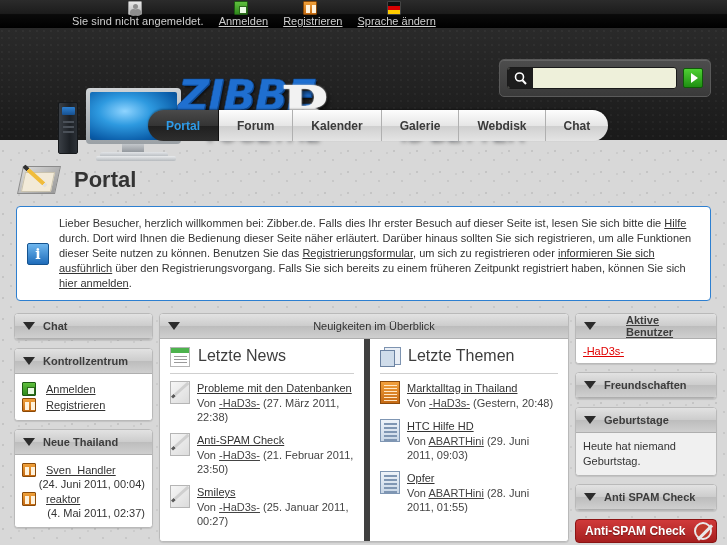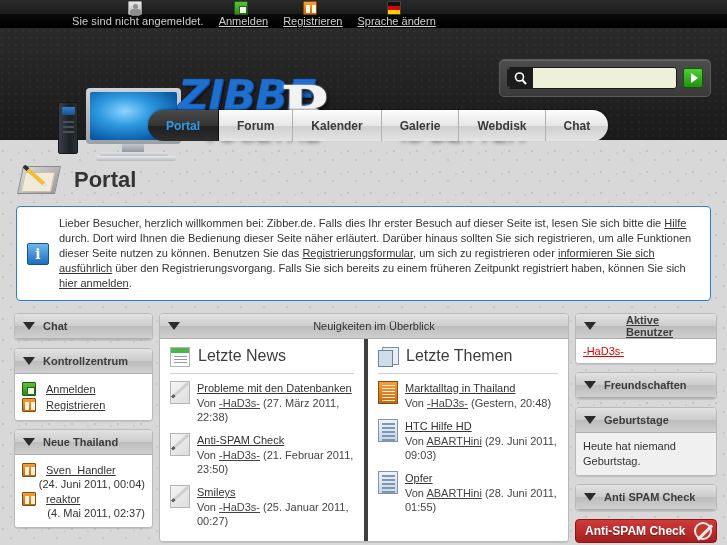--- a/index.html
+++ b/index.html
@@ -180,21 +180,21 @@
   .user-line { margin-bottom:2px; }
   .user-line a { color:#333; text-decoration:underline; }
   .user-date { display:block; text-align:right; color:#333; font-size:11px; margin-top:-1px; }
 
   .active-user { color:#e00000; text-decoration:underline; font-size:11px; }
   .plain-text { font-size:11px; color:#333; line-height:15px; }
 
   
   .news-cols { display:flex; }
   .news-col { width:50%; padding:8px 10px 4px 10px; }
-  .news-col + .news-col { border-left:4px solid #404040; }
+  .news-col + .news-col { border-left:6px solid #404040; }
   .news-head { display:flex; align-items:flex-start; gap:8px; padding-bottom:6px; border-bottom:1px solid #cfcfcf; margin-bottom:7px; }
   .news-head-title { font-size:16px; color:#3d3d3d; }
 
   .ic-newslist { width:20px;height:20px; flex:none; background:#fff; border:1px solid #b4b4b4; position:relative; }
   .ic-newslist::before { content:""; position:absolute; left:0;top:0;right:0;height:5px; background:#4db34d; }
   .ic-newslist::after { content:""; position:absolute; left:3px; top:8px; width:13px; height:1px; background:#9a9a9a; box-shadow:0 3px 0 #9a9a9a, 0 6px 0 #9a9a9a; }
 
   .ic-threads { width:20px;height:20px; flex:none; position:relative; }
   .ic-threads::before { content:""; position:absolute; left:4px; top:0; width:15px; height:16px; background:#e9eef5; border:1px solid #7d93b0; }
   .ic-threads::after { content:""; position:absolute; left:0; top:3px; width:13px; height:15px; background:#cfdcea; border:1px solid #6b82a1; }

